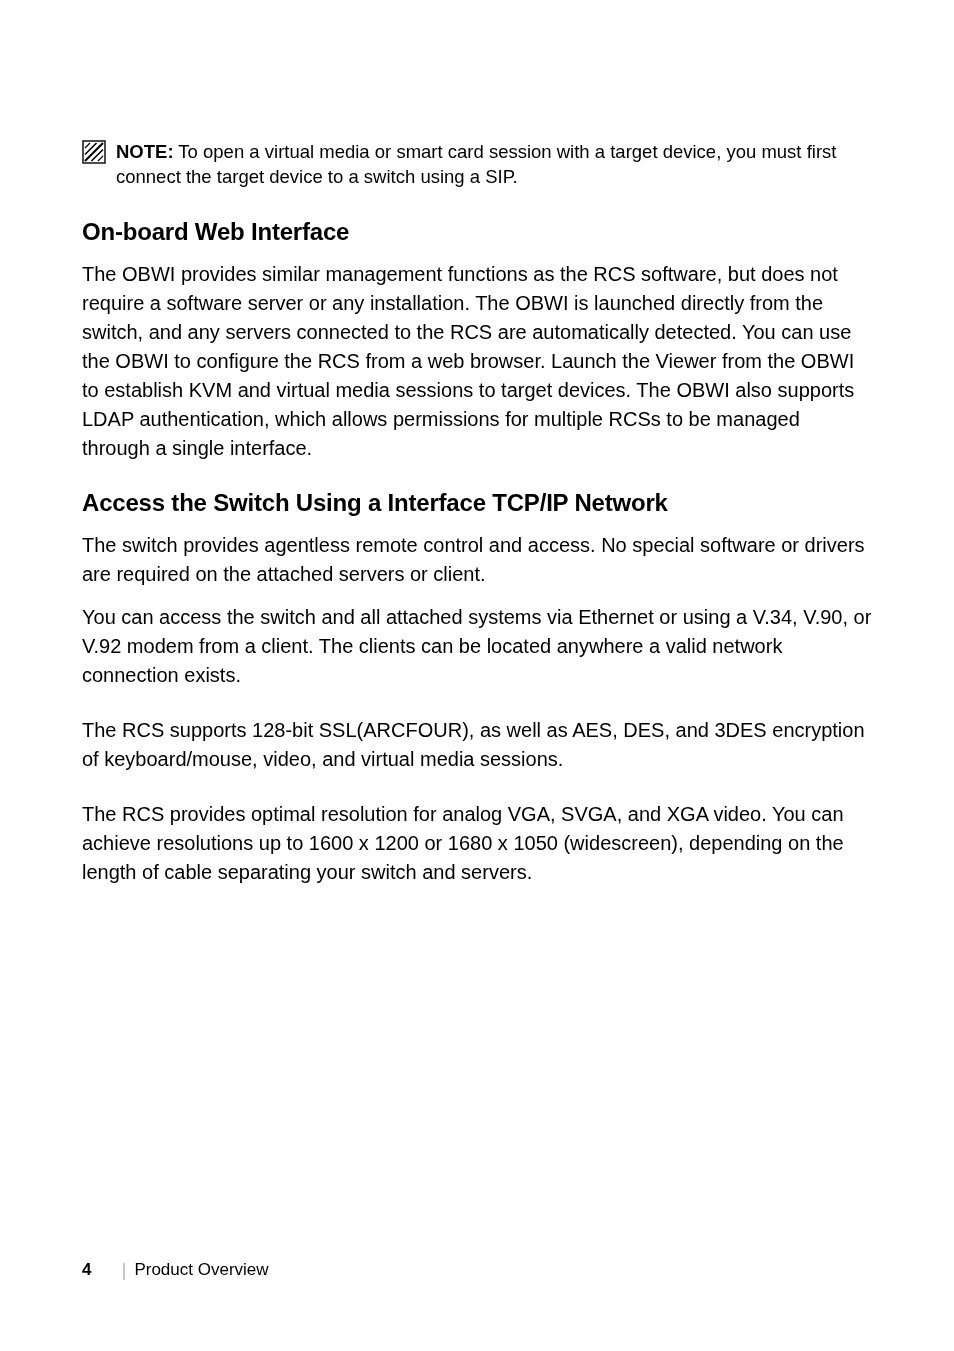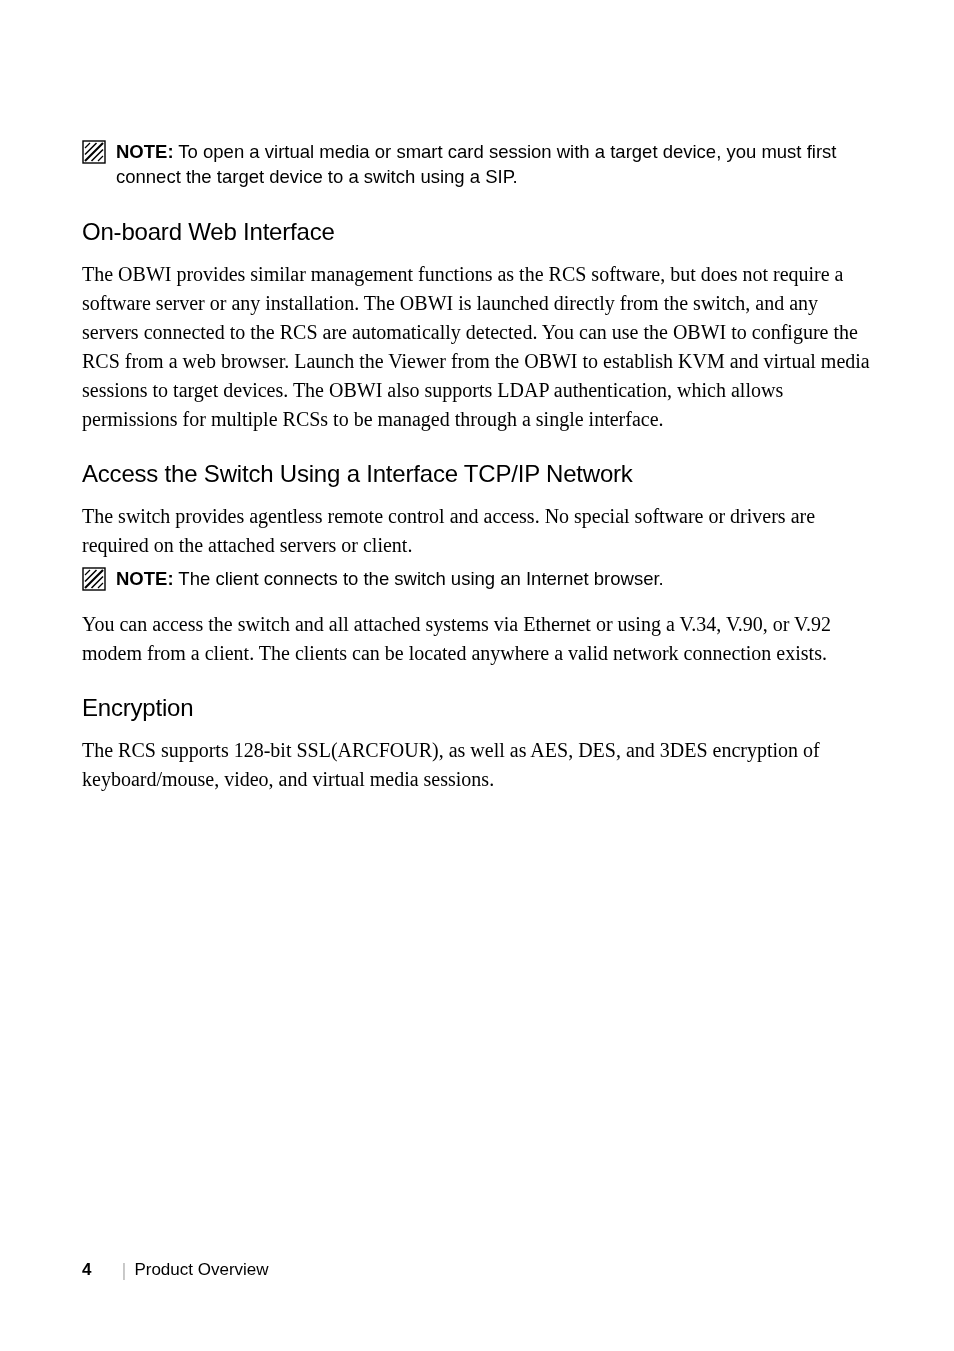--- a/index.html
+++ b/index.html
@@ -36,27 +36,27 @@
     font-family: Arial, Helvetica, sans-serif;
     font-size: 18.5px;
     line-height: 1.35;
   }
   .note-label {
     font-family: Arial, Helvetica, sans-serif;
     font-weight: bold;
   }
   h2 {
     font-family: Arial, Helvetica, sans-serif;
-    font-weight: 400;
+    font-weight: 700;
     font-size: 24px;
     margin: 0 0 14px 0;
     letter-spacing: -0.2px;
   }
   .body-text {
-    font-family: Liberation Serif, serif;
+    font-family: Liberation Sans, sans-serif;
     font-size: 20px;
     line-height: 1.45;
     margin: 0 0 26px 0;
   }
   .footer {
     position: absolute;
     left: 82px;
     bottom: 70px;
     font-family: Arial, Helvetica, sans-serif;
     font-size: 17px;
@@ -91,43 +91,28 @@
     </div>
     <div class="note-text">
       <span class="note-label">NOTE:</span><span> To open a virtual media or smart card session with a target device, you must first connect the target device to a switch using a SIP.</span>
     </div>
   </div>
 
   <h2>On-board Web Interface</h2>
   <p class="body-text">The OBWI provides similar management functions as the RCS software, but does not require a software server or any installation. The OBWI is launched directly from the switch, and any servers connected to the RCS are automatically detected. You can use the OBWI to configure the RCS from a web browser. Launch the Viewer from the OBWI to establish KVM and virtual media sessions to target devices. The OBWI also supports LDAP authentication, which allows permissions for multiple RCSs to be managed through a single interface.</p>
 
   <h2>Access the Switch Using a Interface TCP/IP Network</h2>
-  <p class="body-text" style="margin-bottom:7px;">The switch provides agentless remote control and access. No special software or drivers are required on the attached servers or client.</p>
+  <p class="body-text" style="margin-bottom:14px;">The switch provides agentless remote control and access. No special software or drivers are required on the attached servers or client.</p>
 
-  <div class="note-block" style="margin-bottom:18px;">
-    <div class="note-icon">
-      <svg viewBox="0 0 24 24">
-        <rect x="1" y="1" width="22" height="22" fill="none" stroke="#000" stroke-width="1.4"></rect>
-        <line x1="3" y1="21" x2="21" y2="3" stroke="#000" stroke-width="2.2"></line>
-        <line x1="3" y1="14.5" x2="14.5" y2="3" stroke="#000" stroke-width="1.6"></line>
-        <line x1="9.5" y1="21" x2="21" y2="9.5" stroke="#000" stroke-width="1.6"></line>
-        <line x1="3" y1="8" x2="8" y2="3" stroke="#000" stroke-width="1.2"></line>
-        <line x1="16" y1="21" x2="21" y2="16" stroke="#000" stroke-width="1.2"></line>
-      </svg>
-    </div>
-    <div class="note-text">
-      <span class="note-label">NOTE:</span><span> The client connects to the switch using an Internet browser.</span>
-    </div>
-  </div>
 
   <p class="body-text">You can access the switch and all attached systems via Ethernet or using a V.34, V.90, or V.92 modem from a client. The clients can be located anywhere a valid network connection exists.</p>
 
-  <h2>Encryption</h2>
   <p class="body-text">The RCS supports 128-bit SSL(ARCFOUR), as well as AES, DES, and 3DES encryption of keyboard/mouse, video, and virtual media sessions.</p>
 
+  <p class="body-text">The RCS provides optimal resolution for analog VGA, SVGA, and XGA video. You can achieve resolutions up to 1600 x 1200 or 1680 x 1050 (widescreen), depending on the length of cable separating your switch and servers.</p>
 
   <div class="footer">
     <span class="pnum">4</span>
     <span class="divider">|</span>
     <span>Product Overview</span>
   </div>
 
 </div>
 
 </body></html>

